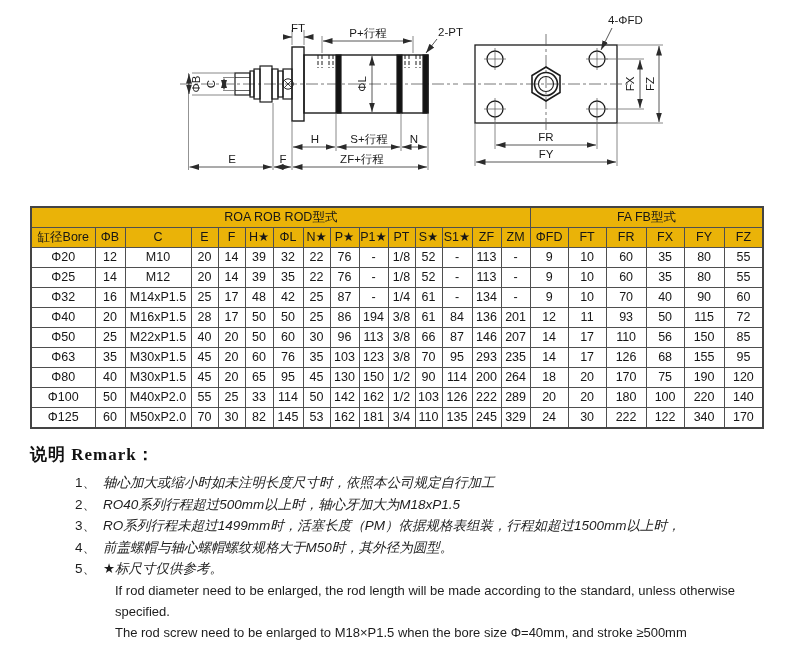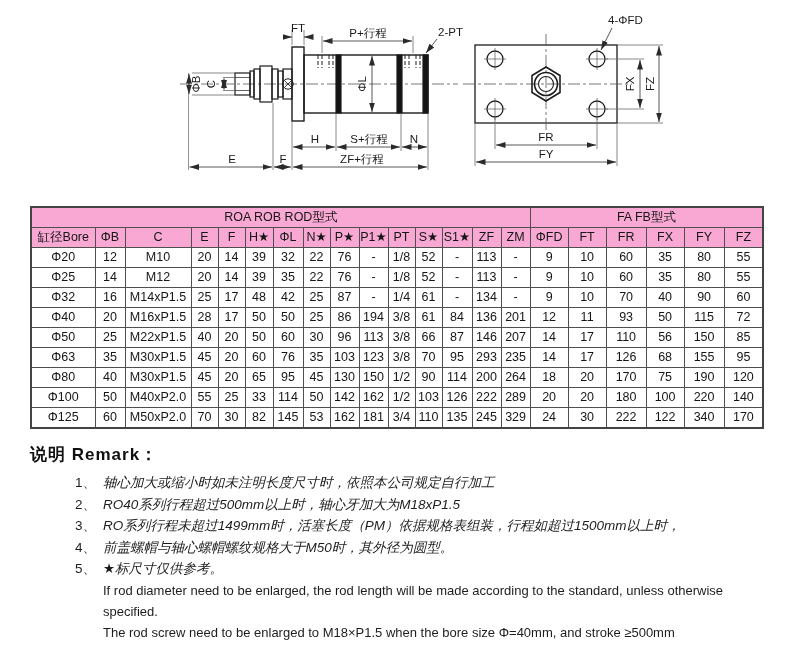--- a/index.html
+++ b/index.html
@@ -12,34 +12,34 @@
   
   .dim-table{
     border-collapse:collapse;table-layout:fixed;
     margin:10px 28px 0 30px;width:732px;
     font-size:12.5px;line-height:1.1;
   }
   .dim-table th,.dim-table td{
     border:1px solid #4f4f4f;text-align:center;vertical-align:middle;
     padding:1px 0;height:17px;font-weight:normal;overflow:hidden;white-space:nowrap;
   }
-  .dim-table thead th{background:#f9a8d4;}
+  .dim-table thead th{background:#eab308;}
   .dim-table{border:2px solid #444;}
   .dim-table tbody td{background:#fff;}
   
   .remark{margin:14px 20px 0 30px;}
   .remark-heading{
-    font-family:Liberation Sans, sans-serif;
+    font-family:Liberation Serif, serif;
     font-weight:bold;font-size:17px;letter-spacing:1px;color:#111;
   }
   .remark-list{margin:6px 0 0 45px;font-size:13.5px;line-height:1.6;color:#1d1d1d;}
   .remark-item{display:flex;}
   .remark-item .num{width:28px;flex:0 0 28px;}
   .remark-item .txt{flex:1;font-style:italic;}
-  .remark-en{margin-left:28px;font-size:13px;line-height:1.62;color:#1d1d1d;}
+  .remark-en{margin-left:40px;font-size:13px;line-height:1.62;color:#1d1d1d;}
 </style>
 </head>
 <body>
 
 <div class="page">
 
   
   <svg width="790" height="192" viewBox="0 0 790 192">
     <defs>
       <marker id="ae" markerWidth="11" markerHeight="8" refX="9.5" refY="4" orient="auto" markerUnits="userSpaceOnUse">

